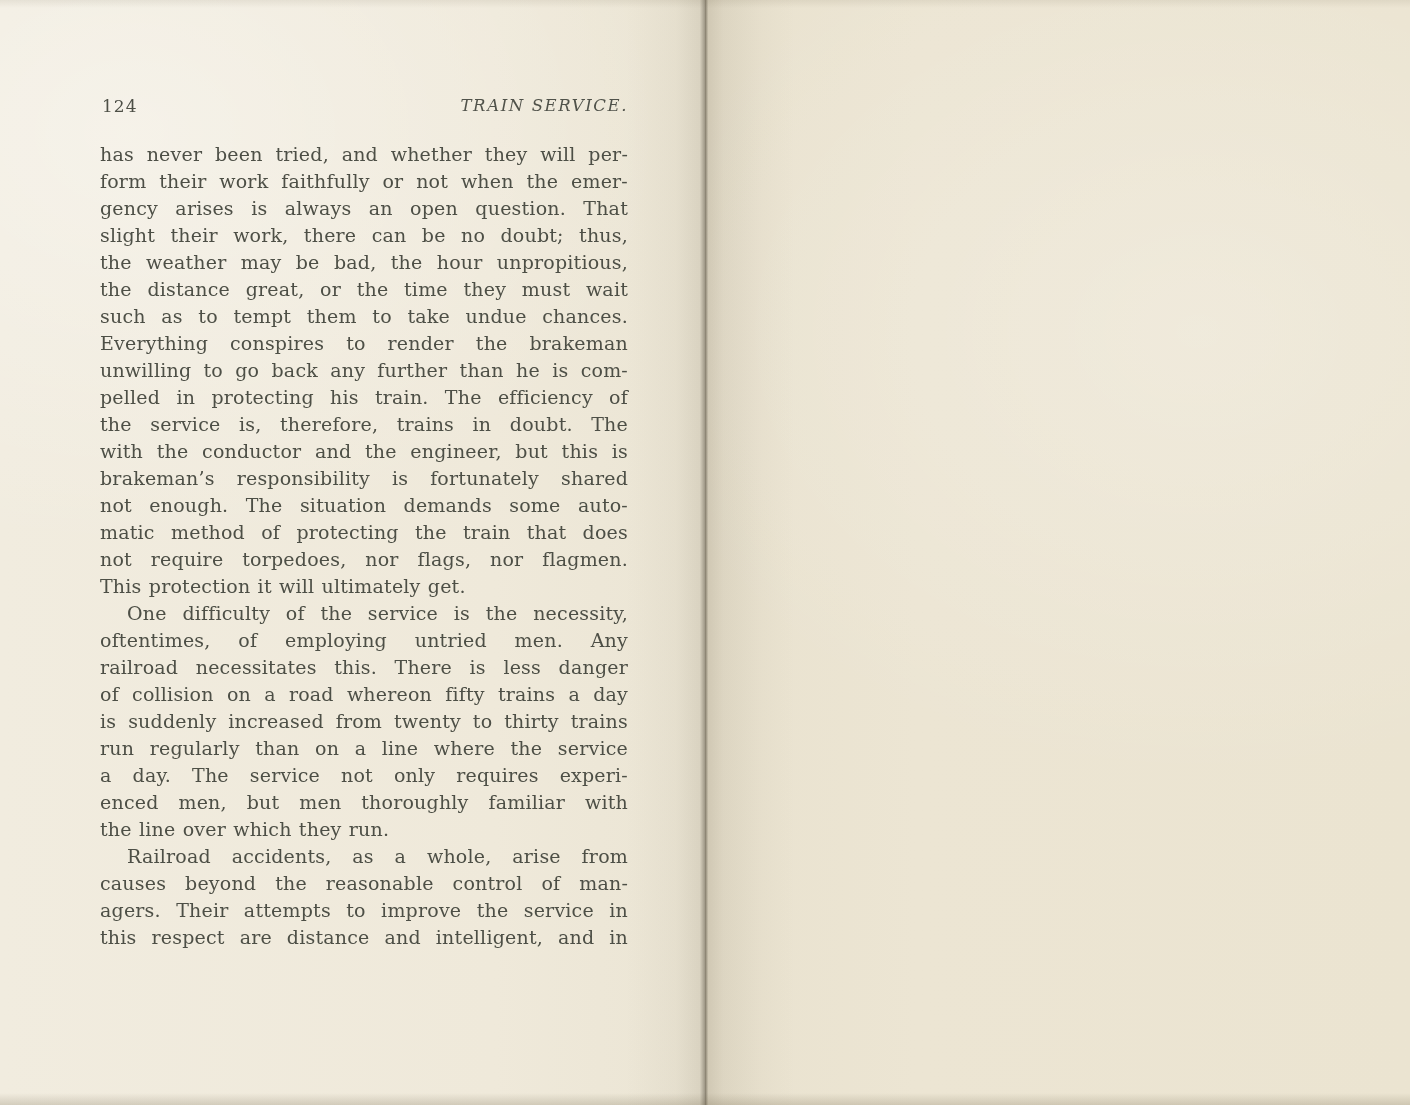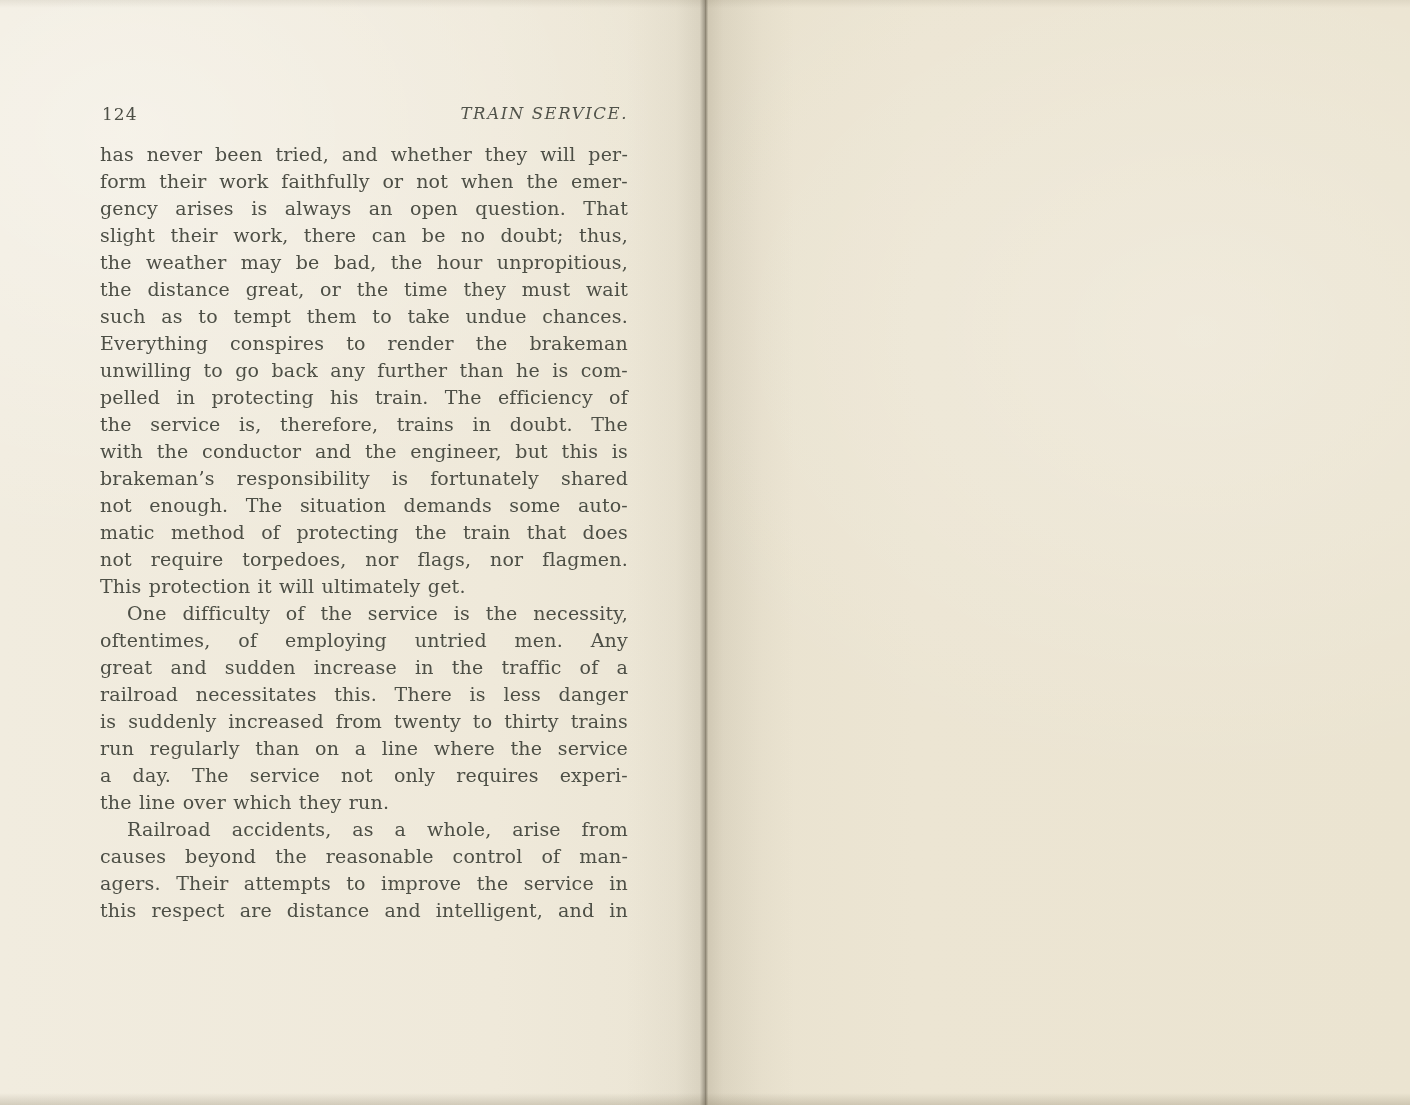--- a/index.html
+++ b/index.html
@@ -53,21 +53,20 @@
   .top-shadow {
     position: absolute; left: 0; right: 0; top: 0; height: 8px;
     background: linear-gradient(0deg, rgba(105,94,68,0) 0%, rgba(105,94,68,0.10) 100%);
     pointer-events: none;
   }
 
   .running-head {
     position: absolute;
     height: 22px;
     color: #4f5148;
-    margin-top: 8px;
   }
   .running-head .head-title {
     display: block;
     text-align: right;
     font-style: italic;
     font-size: 16.5px;
     letter-spacing: 1.6px;
     color: #50524a;
   }
   .running-head .folio {
@@ -123,25 +122,26 @@
         <div class="line">pelled in protecting his train. The efficiency of</div>
         <div class="line">the service is, therefore, trains in doubt. The</div>
         <div class="line">with the conductor and the engineer, but this is</div>
         <div class="line">brakeman’s responsibility is fortunately shared</div>
         <div class="line">not enough. The situation demands some auto-</div>
         <div class="line">matic method of protecting the train that does</div>
         <div class="line">not require torpedoes, nor flags, nor flagmen.</div>
         <div class="line par-end">This protection it will ultimately get.</div>
         <div class="line indent">One difficulty of the service is the necessity,</div>
         <div class="line">oftentimes, of employing untried men. Any</div>
-        <div class="line">great and sudden increase in the traffic of a</div>
         <div class="line">railroad necessitates this. There is less danger</div>
+        <div class="line">of collision on a road whereon fifty trains a day</div>
         <div class="line">is suddenly increased from twenty to thirty trains</div>
         <div class="line">run regularly than on a line where the service</div>
         <div class="line">a day. The service not only requires experi-</div>
+        <div class="line">enced men, but men thoroughly familiar with</div>
         <div class="line par-end">the line over which they run.</div>
         <div class="line indent">Railroad accidents, as a whole, arise from</div>
         <div class="line">causes beyond the reasonable control of man-</div>
         <div class="line">agers. Their attempts to improve the service in</div>
         <div class="line">this respect are distance and intelligent, and in</div>
       </div>
   </section>
 
   <section class="page right">
     

